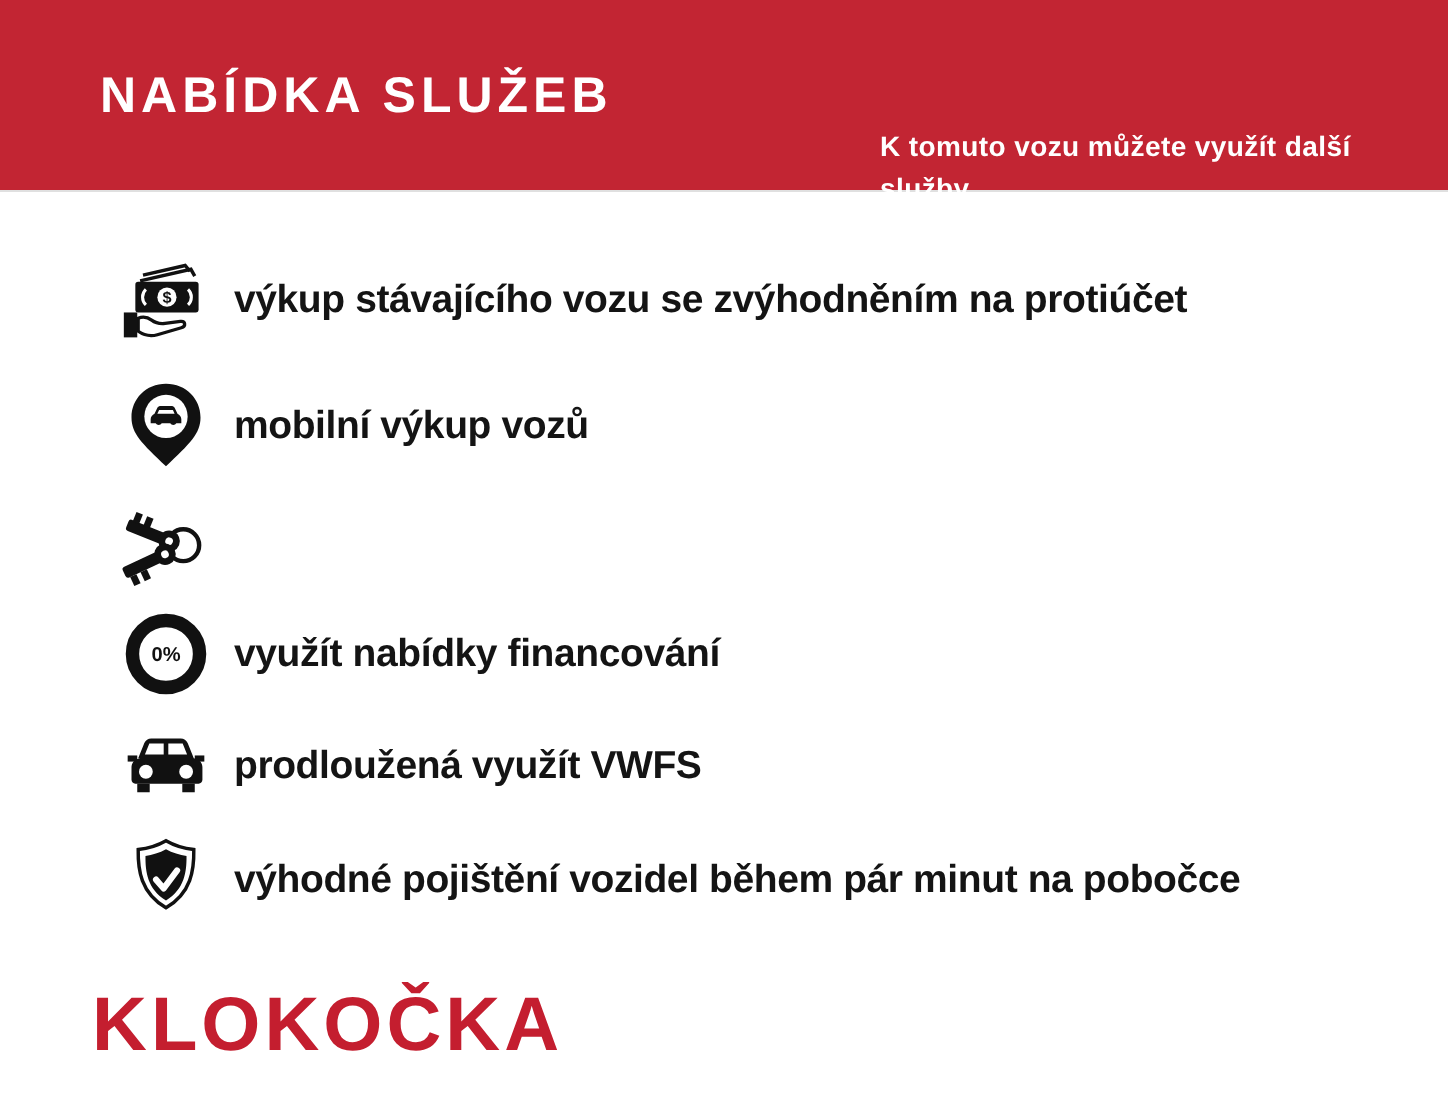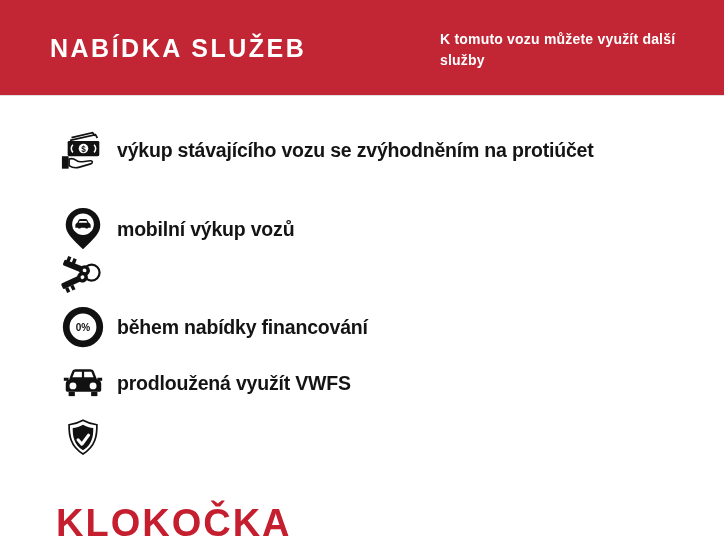--- a/index.html
+++ b/index.html
@@ -17,39 +17,39 @@
     position:absolute;left:46px;top:30px;margin:4px;
     font-size:25px;font-weight:700;color:#ffffff;letter-spacing:2.5px;
     white-space:nowrap;
     text-align:center;
   }
   .hero-sub{
     position:absolute;left:440px;top:29px;margin:0;
     font-size:14px;font-weight:700;color:#ffffff;line-height:21px;
     letter-spacing:0.2px;
   }
-  .hero-sub span{display:block;}
+  .hero-sub span{display:block;margin-top:34px;}
   .row{
     position:absolute;left:60px;height:48px;
     display:flex;align-items:center;
   }
-  .row-1{top:126px}.row-2{top:205px}.row-3{top:251px}
+  .row-1{top:126px}.row-2{top:189px}.row-3{top:251px}
   .row-4{top:303px}.row-5{top:359px}.row-6{top:416px}
   .icon{
     width:46px;height:46px;flex:0 0 46px;
     display:flex;align-items:center;justify-content:center;
   }
   .icon svg{width:46px;height:46px;display:block;}
   .label{
     margin-left:11px;
     font-size:19.5px;font-weight:700;color:#141414;
     letter-spacing:-0.2px;white-space:nowrap;text-align:right;
   }
   .logo{
-    position:absolute;left:44px;top:490px;margin:12px;
+    position:absolute;left:44px;top:490px;margin:2px;
     font-size:38px;font-weight:700;color:#c41e2f;letter-spacing:2px;
     white-space:nowrap;
   }
 </style>
 </head>
 <body>
 
 <div>
 
   <header class="hero">
@@ -110,21 +110,21 @@
     </span>
   </div>
 
   <div class="row row-4">
     <span class="icon">
       <svg viewBox="0 0 48 48" aria-hidden="true">
         <circle cx="24" cy="24" r="17.5" fill="none" stroke="#111" stroke-width="7"></circle>
         <text x="24" y="27.8" font-size="10.5" font-weight="bold" text-anchor="middle" fill="#111">0%</text>
       </svg>
     </span>
-    <span class="label">během nabídky financování</span>
+    <span class="label">využít nabídky financování</span>
   </div>
 
   <div class="row row-5">
     <span class="icon">
       <svg viewBox="0 0 48 48" aria-hidden="true">
         <rect x="4" y="18.5" width="5" height="3.2" fill="#111"></rect>
         <rect x="39" y="18.5" width="5" height="3.2" fill="#111"></rect>
         <path d="M9.5 20 l3.2 -8 c0.6 -1.5 2 -2.4 3.6 -2.4 h15.4 c1.6 0 3 0.9 3.6 2.4 l3.2 8 c2.8 0.4 4.5 2.2 4.5 4.8 v6.4 c0 1.1 -0.9 2 -2 2 h-33 c-1.1 0 -2 -0.9 -2 -2 v-6.4 c0 -2.6 1.7 -4.4 4.5 -4.8 z" fill="#111"></path>
         <path d="M15.3 12.3 h7.5 v5.7 h-9.8 z" fill="#fff"></path>
         <path d="M25.2 12.3 h7.5 l2.3 5.7 h-9.8 z" fill="#fff"></path>
@@ -138,17 +138,18 @@
   </div>
 
   <div class="row row-6">
     <span class="icon">
       <svg viewBox="0 0 48 48" aria-hidden="true">
         <path d="M24 3.5 c-4.5 2.6 -9.8 4.1 -14.5 4.6 -0.2 10.5 1.2 22.5 14.5 30.4 13.3 -7.9 14.7 -19.9 14.5 -30.4 C33.8 7.6 28.5 6.1 24 3.5 z" fill="none" stroke="#111" stroke-width="1.8"></path>
         <path d="M24 8 c-3.3 1.9 -7.2 3 -10.7 3.5 -0.1 8 0.9 17.2 10.7 23.2 9.8 -6 10.8 -15.2 10.7 -23.2 C31.2 11 27.3 9.9 24 8 z" fill="#111"></path>
         <path d="M18.8 23.8 l4 4.6 7 -9.4" stroke="#fff" stroke-width="3.2" fill="none" stroke-linecap="round" stroke-linejoin="round"></path>
       </svg>
     </span>
+    <span class="label">výhodné pojištění vozidel během pár minut na pobočce</span>
   </div>
 
   <p class="logo">KLOKOČKA</p>
 
 </div>
 
 </body></html>

